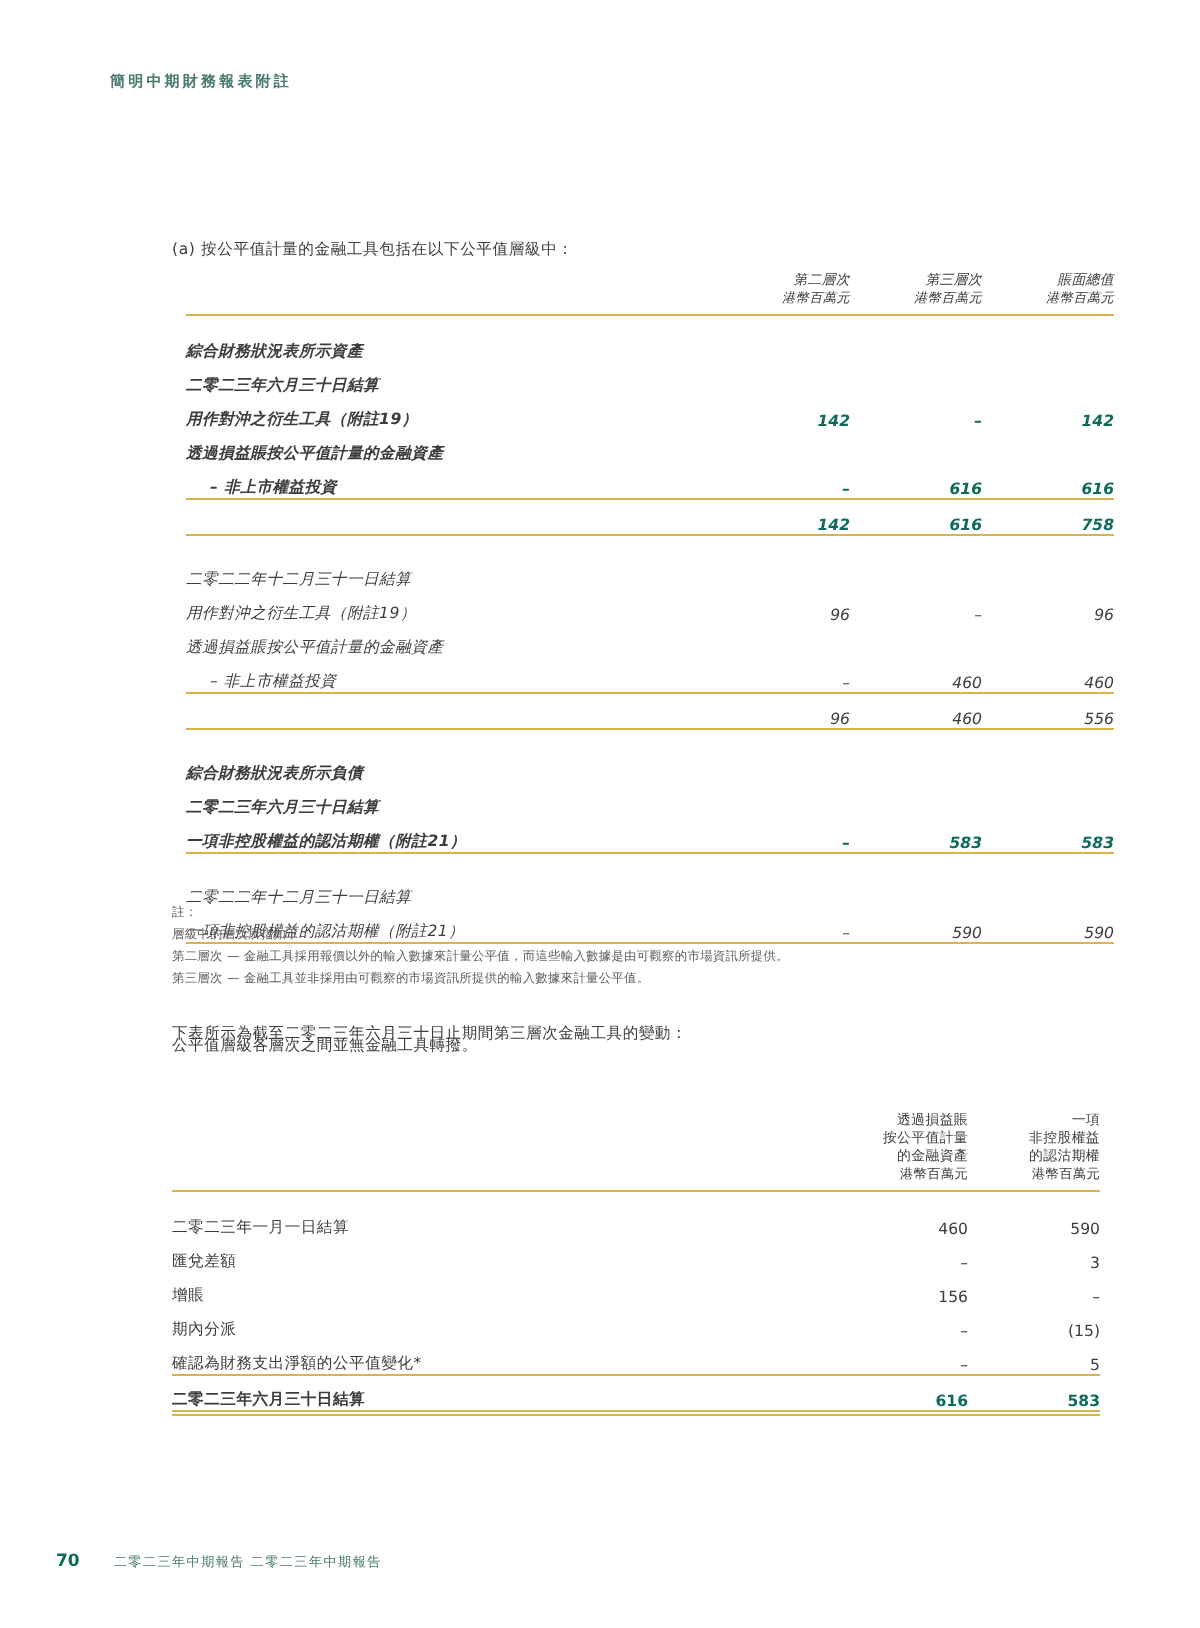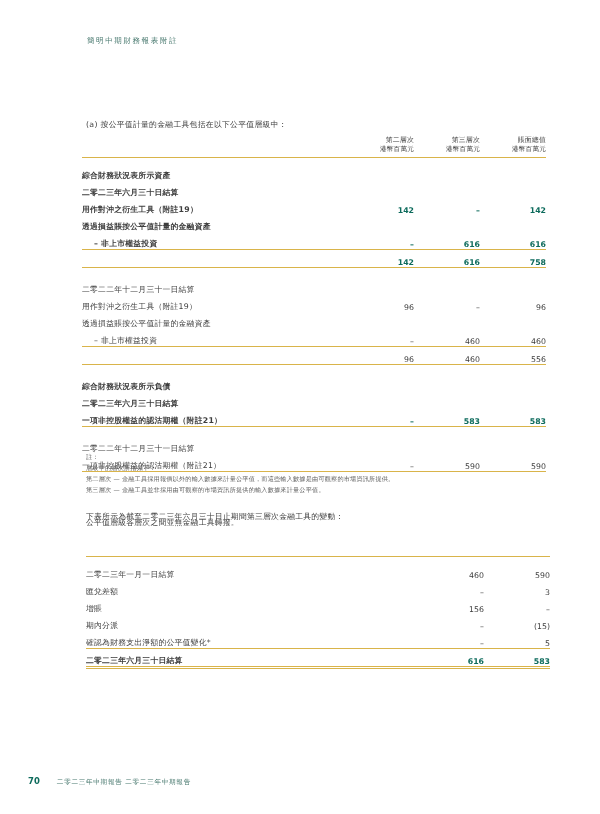--- a/index.html
+++ b/index.html
@@ -11,42 +11,42 @@
     color:#3d3d3d;
     position:relative;
     overflow:hidden;
   }
   .page{position:absolute;inset:0;}
 
   
   .running-head{
     position:absolute;left:55px;top:36px;
     font-size:7.5px;letter-spacing:1.6px;
-    color:#4a7a70;font-weight:normal;margin-left:32px;
+    color:#4a7a70;font-weight:bold;
   }
 
   
   .sec-title{
     position:absolute;left:55px;top:94px;
     font-size:11.5px;font-weight:bold;color:#0d6b5c;
     letter-spacing:.4px;
   }
   .intro{
     position:absolute;left:86px;top:119px;
     font-size:7.8px;color:#3d3d3d;letter-spacing:.3px;
   }
 
   
   .tbl{position:absolute;border-collapse:collapse;}
   .tbl td{font-size:7.8px;padding:0;vertical-align:bottom;}
   .lbl{letter-spacing:.25px;}
   .num{text-align:right;font-size:8px;font-variant-numeric:tabular-nums;}
 
   
-  #table1{left:82px;top:136px;width:464px;}
+  #table1{left:93px;top:136px;width:464px;font-style:italic;}
   #table1 col.c0{width:266px;}
   #table1 col.c1{width:66px;}
   #table1 col.c2{width:66px;}
   #table1 col.c3{width:66px;}
 
   
   #table2{left:86px;top:556px;width:464px;}
   #table2 col.d0{width:332px;}
   #table2 col.d1{width:66px;}
   #table2 col.d2{width:66px;}
@@ -283,20 +283,35 @@
   <div class="para" id="para-transfer">公平值層級各層次之間並無金融工具轉撥。</div>
   <div class="para" id="para-lead">下表所示為截至二零二三年六月三十日止期間第三層次金融工具的變動：</div>
 
   <table class="tbl" id="table2">
     <colgroup>
         <col class="d0">
         <col class="d1">
         <col class="d2">
       </colgroup>
     <tbody>
+      <tr class="hdr">
+        <td></td>
+        <td>
+          <span>透過損益賬</span><br>
+          <span>按公平值計量</span><br>
+          <span>的金融資產</span><br>
+          <span class="hdr-unit">港幣百萬元</span>
+        </td>
+        <td>
+          <span>一項</span><br>
+          <span>非控股權益</span><br>
+          <span>的認沽期權</span><br>
+          <span class="hdr-unit">港幣百萬元</span>
+        </td>
+      </tr>
       <tr class="rule-top">
           <td></td>
           <td></td>
           <td></td>
         </tr>
       <tr class="spacer-sm">
           <td colspan="3"></td>
         </tr>
 
       <tr class="row">

